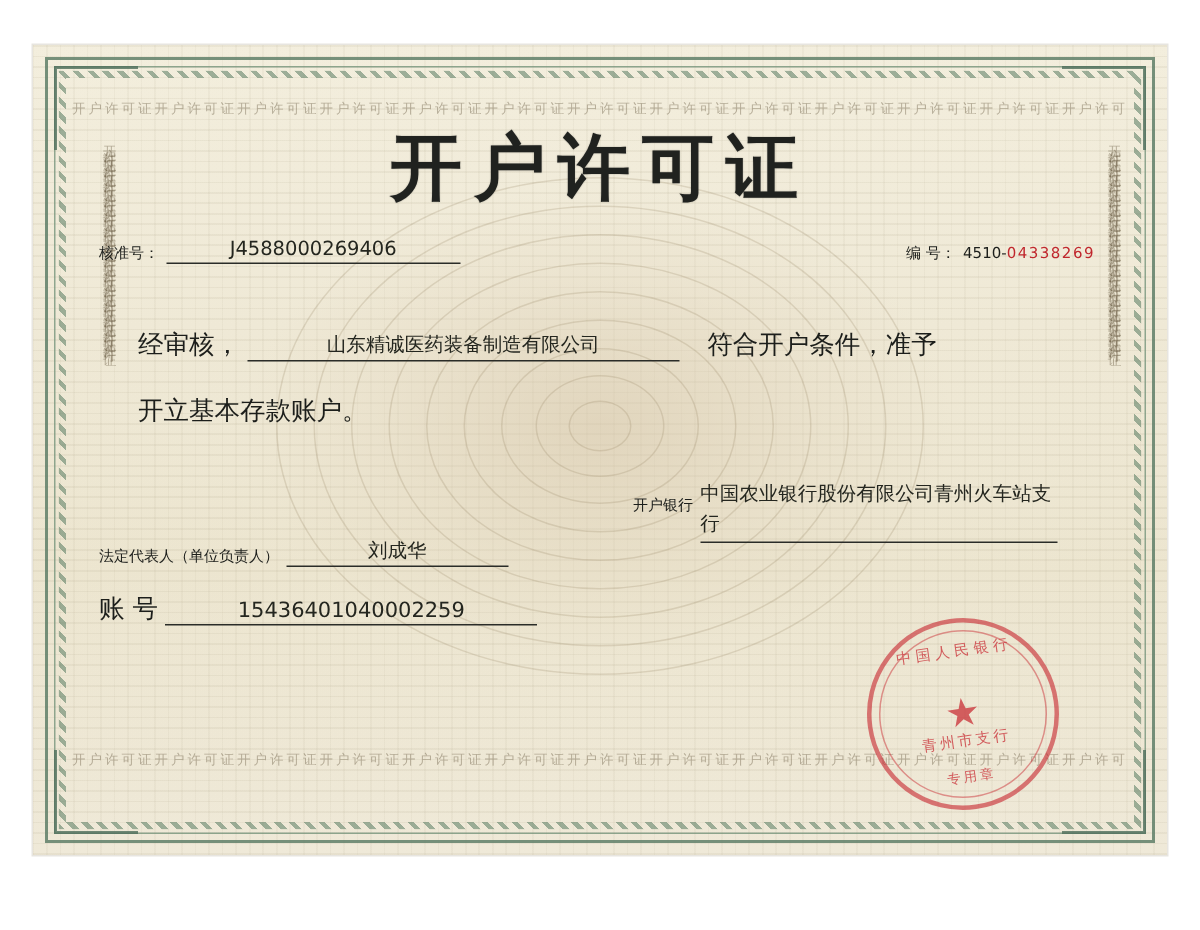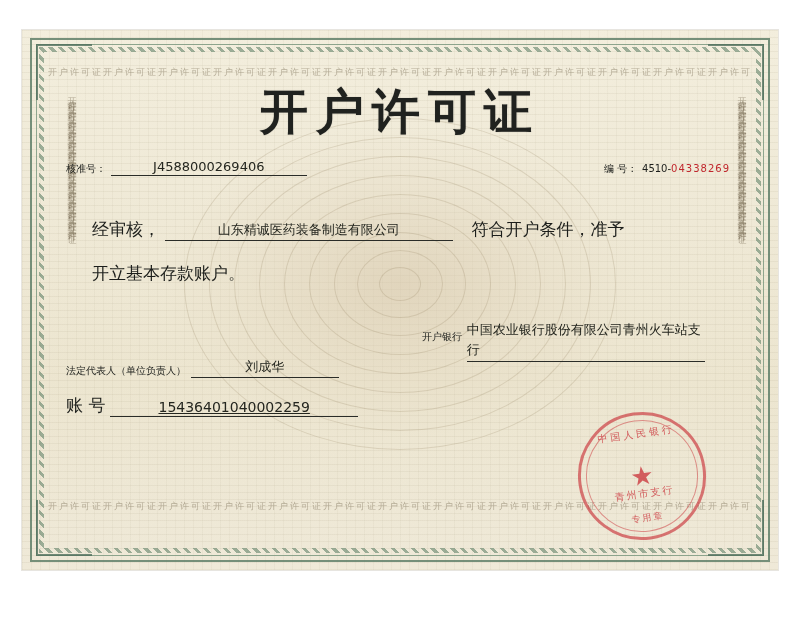--- a/index.html
+++ b/index.html
@@ -290,21 +290,21 @@
       <span class="fill" style="width:140px;">刘成华</span>
     </div>
 
     <div class="row" id="bank-row">
       <span class="lbl" style="display:inline-block;vertical-align:top;padding-top:10px;">开户银行</span>
       <span class="bank-text">中国农业银行股份有限公司青州火车站支行</span>
     </div>
 
     <div class="row" id="account-row">
       <span class="lbl big">账  号</span>
-      <span class="fill" style="width:240px;font-size:14px;text-decoration:underline;">15436401040002259</span>
+      <span class="fill" style="width:240px;font-size:14px;">15436401040002259</span>
     </div>
 
 
 
     <div class="seal">
       <div class="ring2"></div>
       <div class="seal-top">中国人民银行</div>
       <div class="star">★</div>
       <div class="seal-mid">青州市支行</div>
       <div class="seal-bottom">专用章</div>

